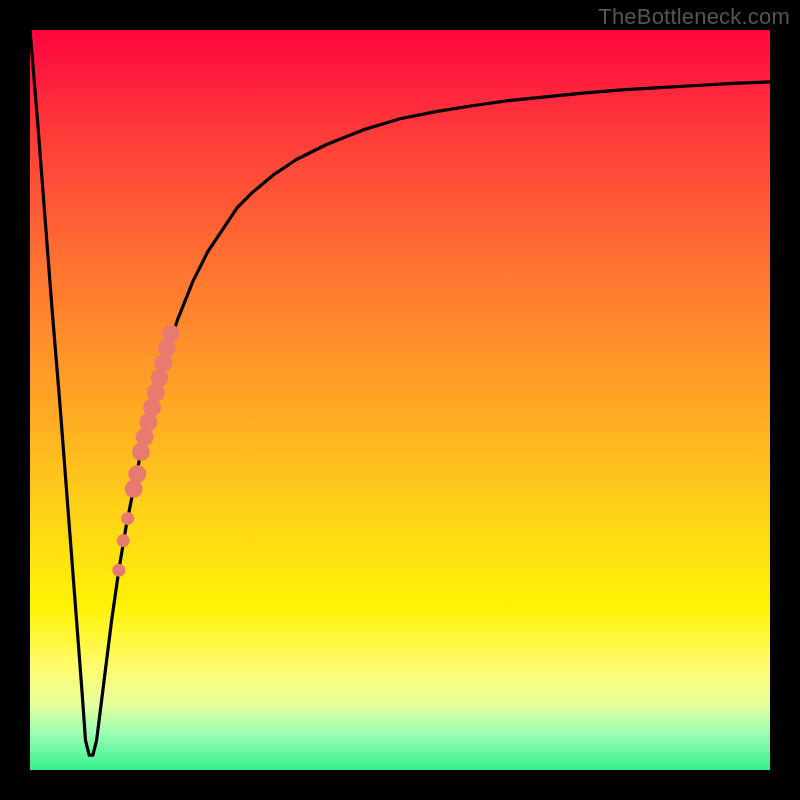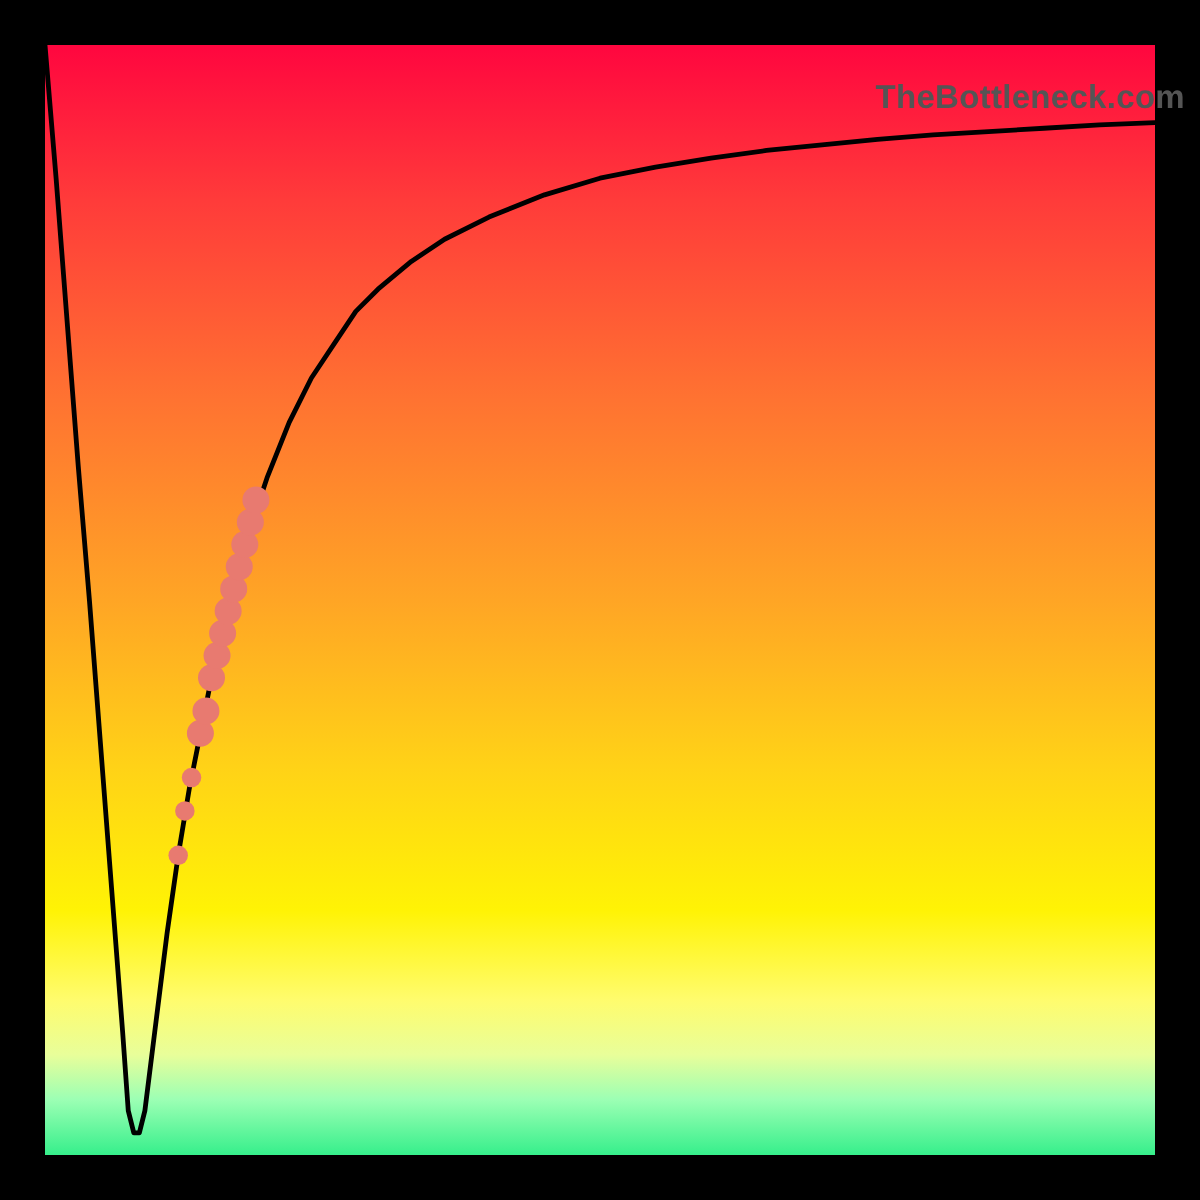--- a/index.html
+++ b/index.html
@@ -47,24 +47,23 @@
     position: absolute;
     left: 0; top: 0;
     width: 740px; height: 740px;
   }
   .watermark {
     position: absolute;
     top: 4px;
     right: 10px;
     color: #555;
     font-size: 22px;
-    font-weight: 700;
+    font-weight: 400;
     letter-spacing: 0.2px;
     user-select: none;
-    margin-top: 48px;
   }
 </style>
 </head>
 <body>
 
 <div class="frame">
   <div class="plot">
     <div class="gradient"></div>
     <svg class="curve" viewBox="0 0 740 740" preserveAspectRatio="none">
       <path id="curve-path" fill="none" stroke="#000000" stroke-width="3.2" stroke-linejoin="round" stroke-linecap="round" d="M0.00 0.00 L7.40 88.80 L14.80 185.00 L22.20 281.20 L29.60 370.00 L37.00 466.20 L44.40 562.40 L51.80 658.60 L55.50 710.40 L59.20 725.20 L62.90 725.20 L66.60 710.40 L74.00 651.20 L81.40 592.00 L88.80 540.20 L96.20 495.80 L103.60 458.80 L111.00 421.80 L118.40 392.20 L133.20 333.00 L148.00 288.60 L162.80 251.60 L177.60 222.00 L192.40 199.80 L207.20 177.60 L222.00 162.80 L244.20 144.30 L266.40 129.50 L296.00 114.70 L333.00 99.90 L370.00 88.80 L407.00 81.40 L444.00 75.48 L481.00 70.30 L518.00 66.60 L555.00 62.90 L592.00 59.94 L629.00 57.72 L666.00 55.50 L703.00 53.28 L740.00 51.80"></path>

